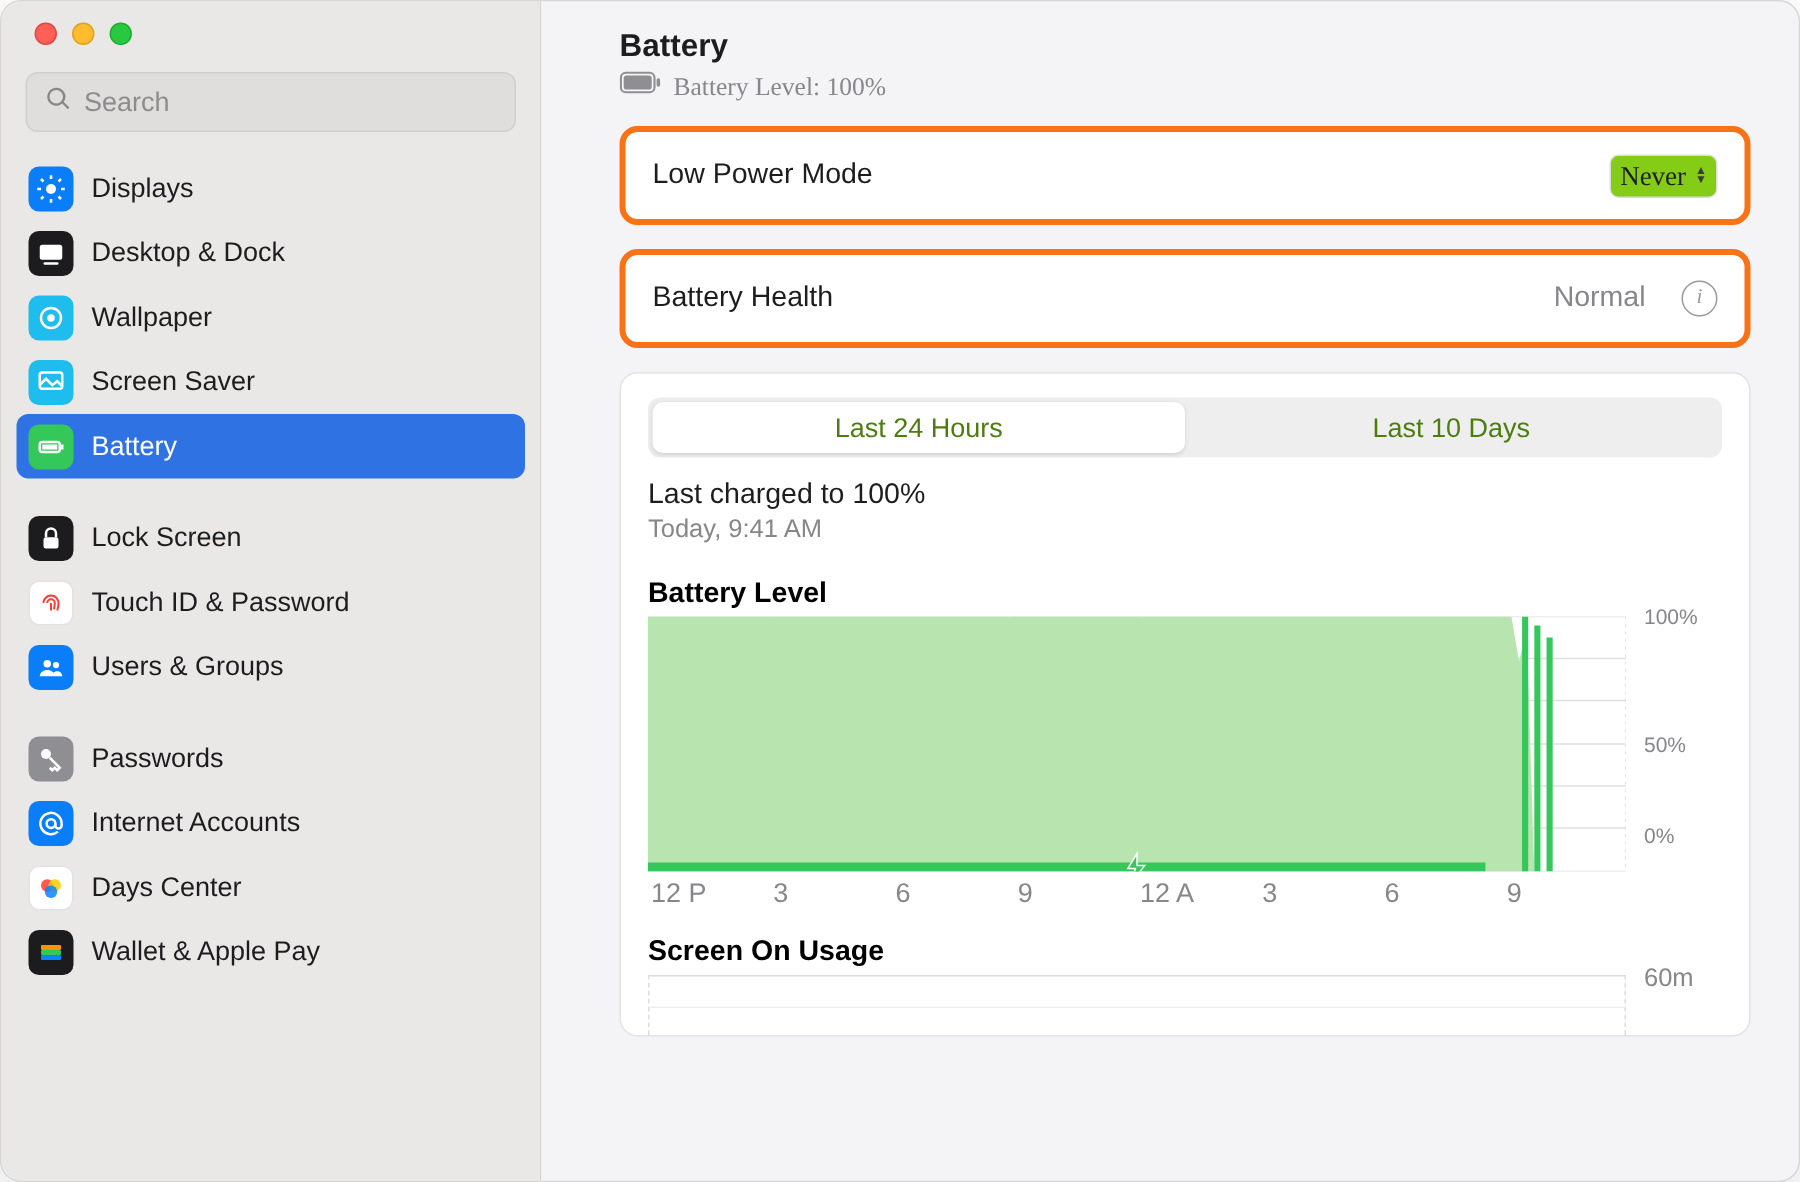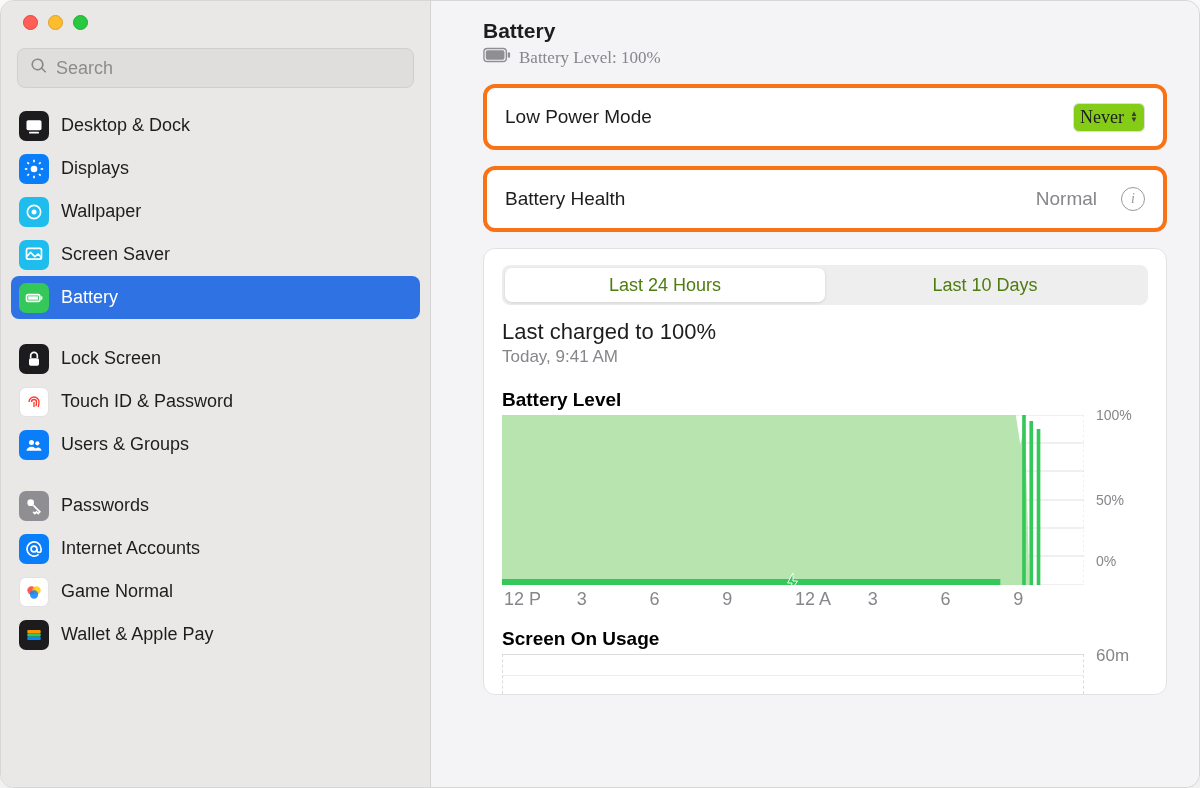--- a/index.html
+++ b/index.html
@@ -8,21 +8,21 @@
     width: 1200px; height: 788px;
     background: #f5f5f7;
     border-radius: 14px;
     border: 1px solid #d6d6d6;
     display: flex;
     box-shadow: 0 10px 40px rgba(0,0,0,0.15);
     position: relative;
   }
   
   .sidebar {
-    width: 430px;
+    width: 360px;
     height: 100%;
     background: #e9e8e7;
     border-right: 1px solid #d4d4d4;
     border-radius: 14px 0 0 14px;
     padding-top: 14px;
     display: flex; flex-direction: column;
   }
   .traffic-lights { display: flex; gap: 10px; padding-left: 22px; padding-bottom: 18px; }
   .tl { width: 15px; height: 15px; border-radius: 50%; }
   .tl.red { background:#ff5f57; border:0.5px solid #e24640;}
@@ -100,21 +100,21 @@
   }
   .seg {
     display:flex; background:#eeeeef; border-radius:8px; padding:3px; height:40px;
   }
   .seg .seg-btn {
     flex:1; display:flex; align-items:center; justify-content:center;
     font-size:18px; color:#4d7c0f; border-radius:7px;
   }
   .seg .seg-btn.active { background:#fff; box-shadow:0 1px 3px rgba(0,0,0,0.12); font-weight:500;}
   .last-charged { margin-top:14px; }
-  .last-charged .t { font-size:22px; color:#1d1d1f; }
+  .last-charged .t { font-size:19px; color:#1d1d1f; }
   .last-charged .s { font-size:17px; color:#86868b; margin-top:2px;}
   .chart-title { font-size:19px; font-weight:700; margin-top:22px; margin-bottom:4px;}
   .chart-area { position:relative; height:170px; display:flex; }
   .plot { position:relative; flex:1; height:170px; }
   .ylabels { width:64px; position:relative; }
   .ylabels span { position:absolute; left:12px; font-size:14px; color:#86868b; transform:translateY(-50%);}
   .plot svg { width:100%; height:170px; display:block; }
   .xlabels { display:flex; margin-top:4px; margin-right:64px; }
   .xlabels span { flex:1; font-size:18px; color:#86868b; text-align:left; padding-left:2px;}
   .usage-title { font-size:19px; font-weight:700; margin-top:18px; margin-bottom:4px;}
@@ -141,47 +141,47 @@
           <svg viewBox="0 0 24 24">
               <path d="M10 2a8 8 0 105.3 14l5 5 1.4-1.4-5-5A8 8 0 0010 2zm0 2a6 6 0 110 12 6 6 0 010-12z"></path>
             </svg>
         </span>
         <input type="text" placeholder="Search" style="">
       </div>
     </div>
 
     <div class="sidebar-list">
       <div class="sidebar-item">
-        <span class="icon" style="background:#1c1c1e">
-          <svg viewBox="0 0 24 24" fill="#fff">
-              <rect x="3" y="5" width="18" height="12" rx="2"></rect>
-              <rect x="6" y="19" width="12" height="2" rx="1"></rect>
-            </svg>
-        </span>
-        <span>Desktop &amp; Dock</span>
-      </div>
-      <div class="sidebar-item">
         <span class="icon" style="background:#0a7ef8">
           <svg viewBox="0 0 24 24" fill="#fff">
               <circle cx="12" cy="12" r="4"></circle>
               <g stroke="#fff" stroke-width="2">
                 <line x1="12" y1="1" x2="12" y2="4"></line>
                 <line x1="12" y1="20" x2="12" y2="23"></line>
                 <line x1="1" y1="12" x2="4" y2="12"></line>
                 <line x1="20" y1="12" x2="23" y2="12"></line>
                 <line x1="4" y1="4" x2="6" y2="6"></line>
                 <line x1="18" y1="18" x2="20" y2="20"></line>
                 <line x1="4" y1="20" x2="6" y2="18"></line>
                 <line x1="18" y1="6" x2="20" y2="4"></line>
               </g>
             </svg>
         </span>
         <span>Displays</span>
       </div>
       <div class="sidebar-item">
+        <span class="icon" style="background:#1c1c1e">
+          <svg viewBox="0 0 24 24" fill="#fff">
+              <rect x="3" y="5" width="18" height="12" rx="2"></rect>
+              <rect x="6" y="19" width="12" height="2" rx="1"></rect>
+            </svg>
+        </span>
+        <span>Desktop &amp; Dock</span>
+      </div>
+      <div class="sidebar-item">
         <span class="icon" style="background:#1fbdee">
           <svg viewBox="0 0 24 24" fill="#fff">
               <circle cx="12" cy="12" r="8" stroke="#fff" stroke-width="2" fill="none"></circle>
               <circle cx="12" cy="12" r="3"></circle>
             </svg>
         </span>
         <span>Wallpaper</span>
       </div>
       <div class="sidebar-item">
         <span class="icon" style="background:#1fbdee">
@@ -254,21 +254,21 @@
         <span>Internet Accounts</span>
       </div>
       <div class="sidebar-item">
         <span class="icon" style="background:#fff;border:1px solid #e2e2e5">
           <svg viewBox="0 0 24 24">
               <circle cx="9" cy="10" r="5" fill="#ff3b30" opacity="0.85"></circle>
               <circle cx="15" cy="10" r="5" fill="#ffcc00" opacity="0.85"></circle>
               <circle cx="12" cy="15" r="5" fill="#0a84ff" opacity="0.85"></circle>
             </svg>
         </span>
-        <span>Game Normal</span>
+        <span>Days Center</span>
       </div>
       <div class="sidebar-item">
         <span class="icon" style="background:#1c1c1e">
           <svg viewBox="0 0 24 24">
               <rect x="4" y="6" width="16" height="4" rx="1" fill="#ff9500"></rect>
               <rect x="4" y="10" width="16" height="4" rx="1" fill="#34c759"></rect>
               <rect x="4" y="14" width="16" height="4" rx="1" fill="#0a84ff"></rect>
             </svg>
         </span>
         <span>Wallet &amp; Apple Pay</span>

